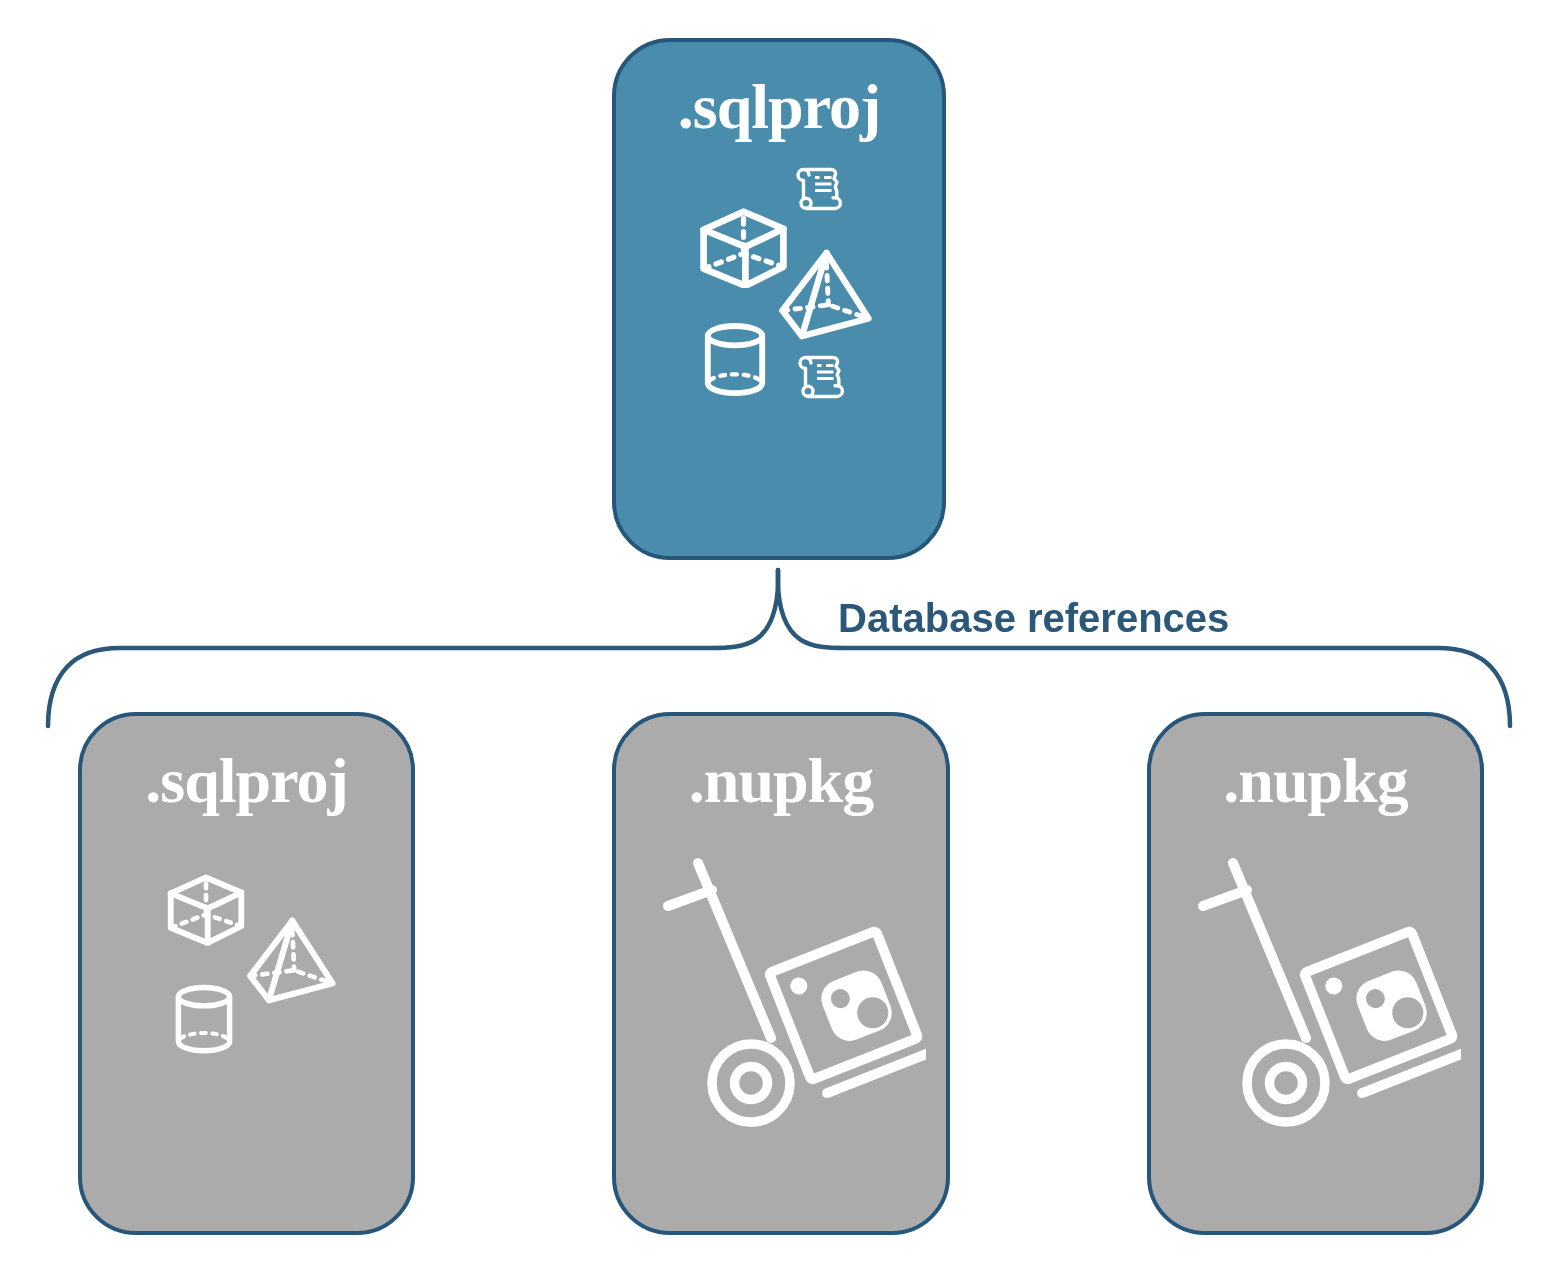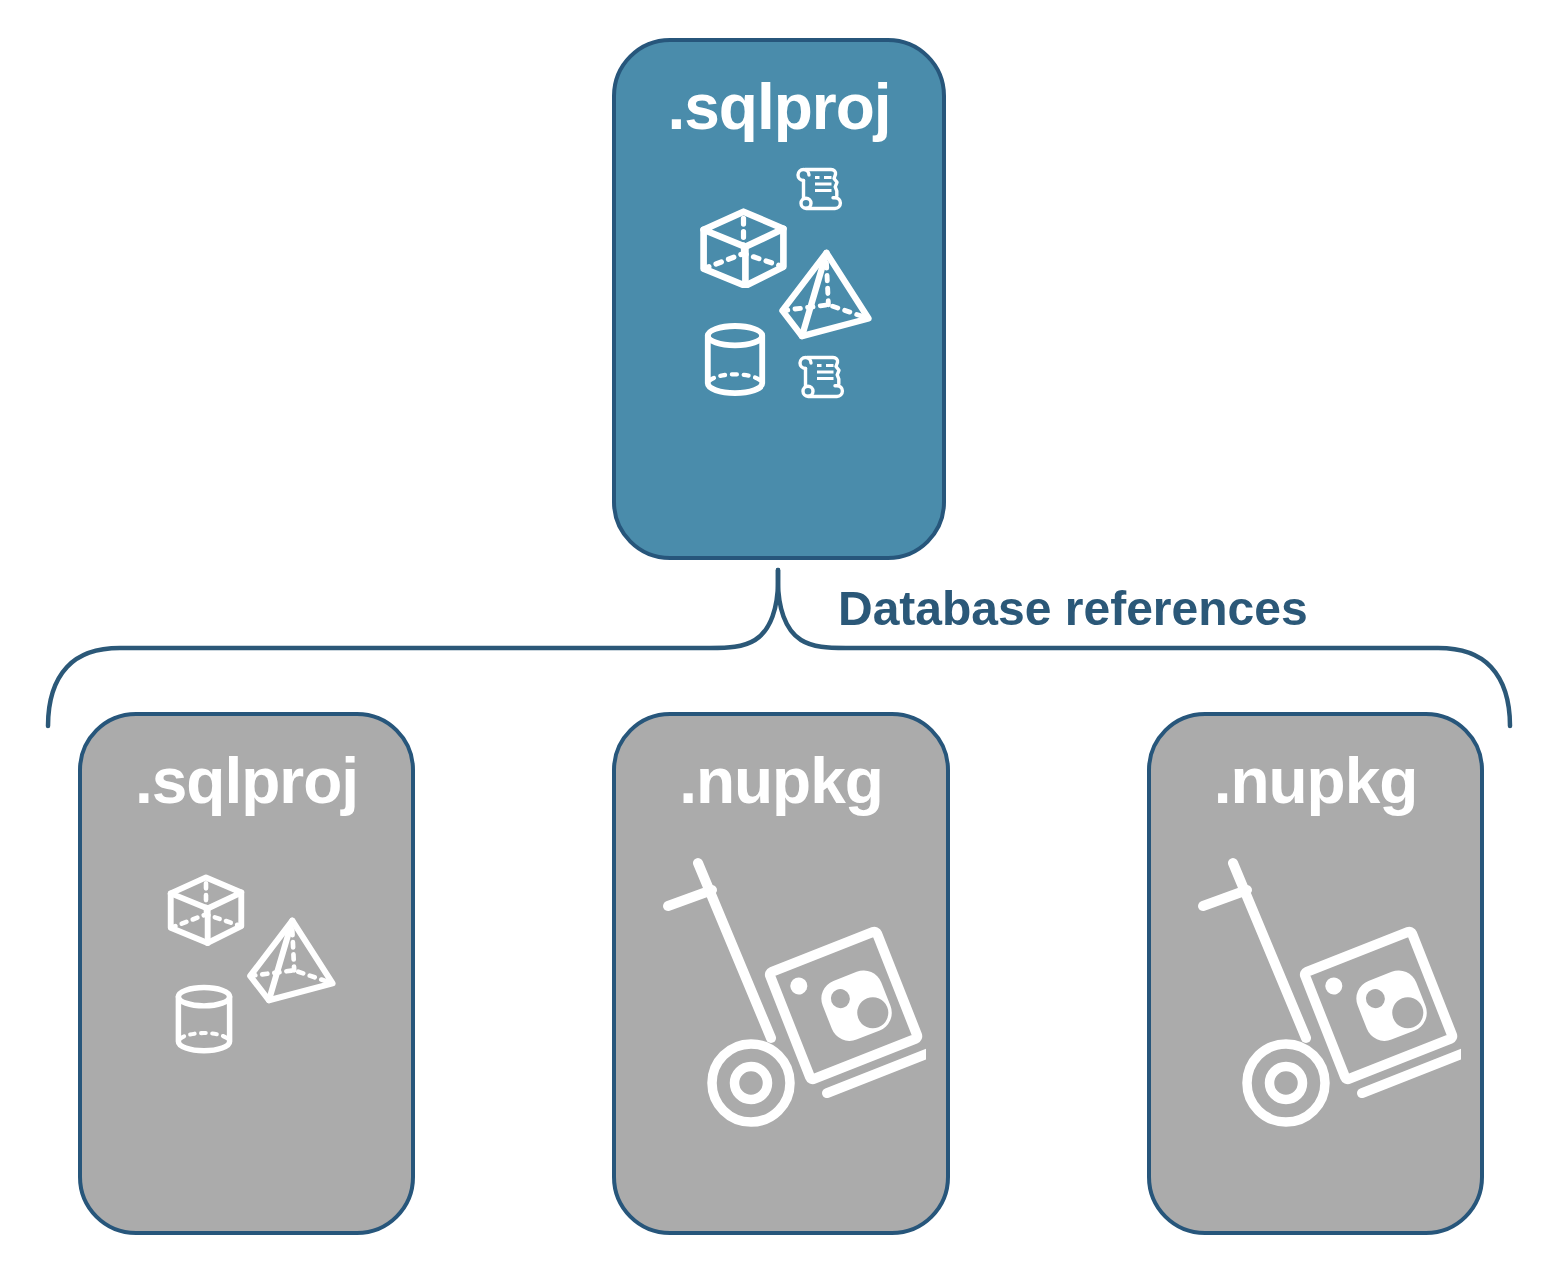--- a/index.html
+++ b/index.html
@@ -19,27 +19,28 @@
   .card.root{background:#4A8CAB;}
   .card.child{background:#ABABAB;}
   .card-title{
     margin-top:30px;
     text-align:center;
     font-size:64px;
     font-weight:700;
     letter-spacing:-1px;
     color:#ffffff;
     line-height:1.1;
+    font-family:Liberation Serif, serif;
   }
   .icon{position:absolute;}
   #connector-svg{position:absolute;left:0;top:0;pointer-events:none;}
   #connector-label{
     position:absolute;
-    left:838px;top:581px;
-    font-size:48px;
+    left:838px;top:596px;
+    font-size:40px;
     font-weight:700;
     color:#2B5878;
     white-space:nowrap;
   }
   svg.shape{display:block;}
 </style>
 </head>
 <body>
 
 <div id="stage">

